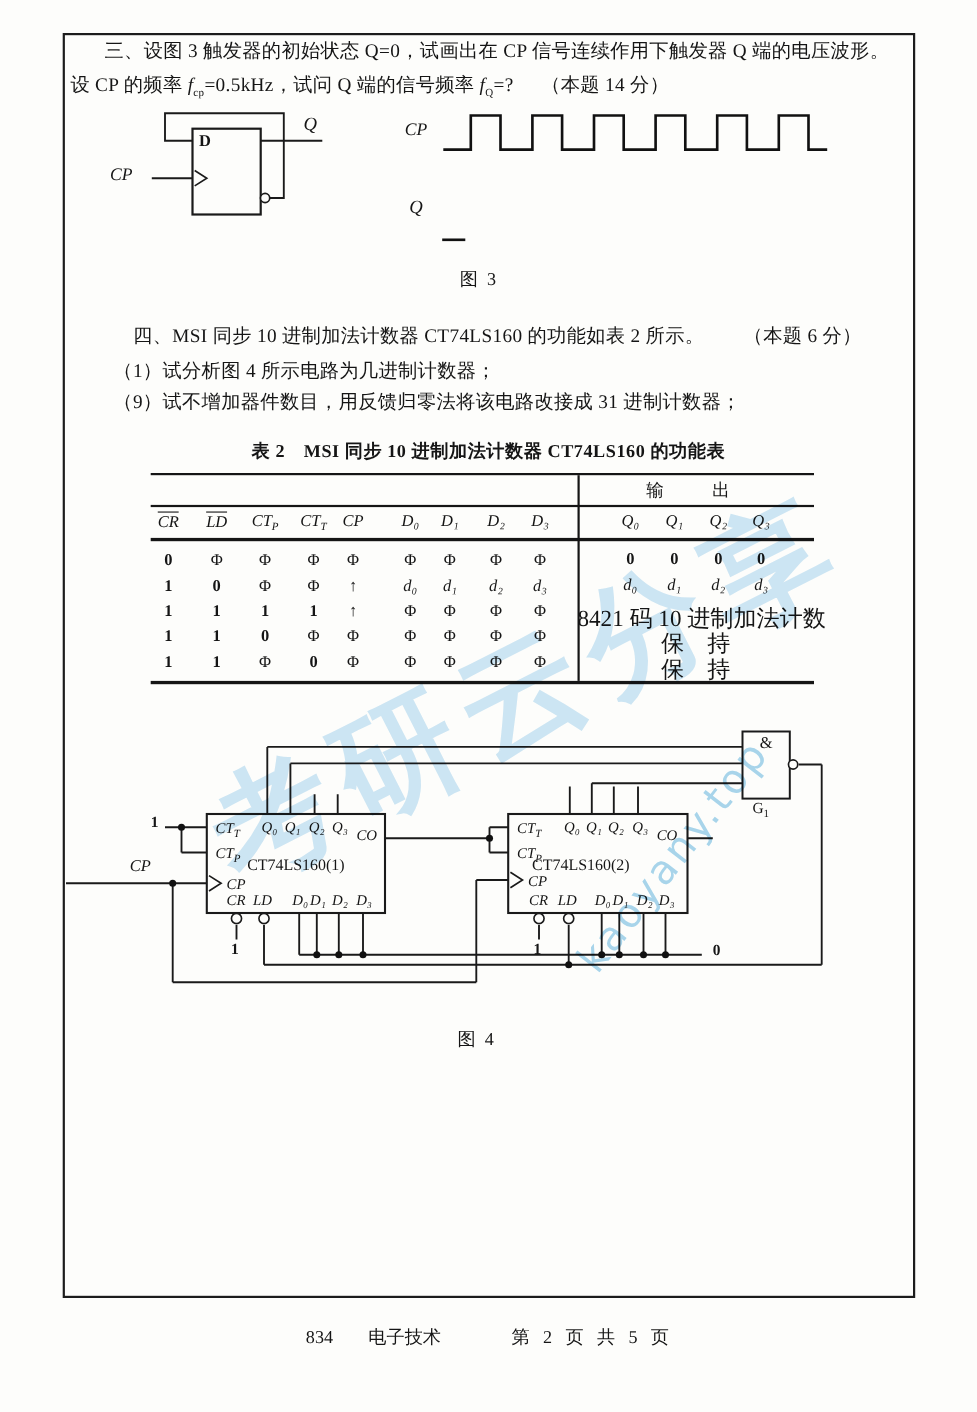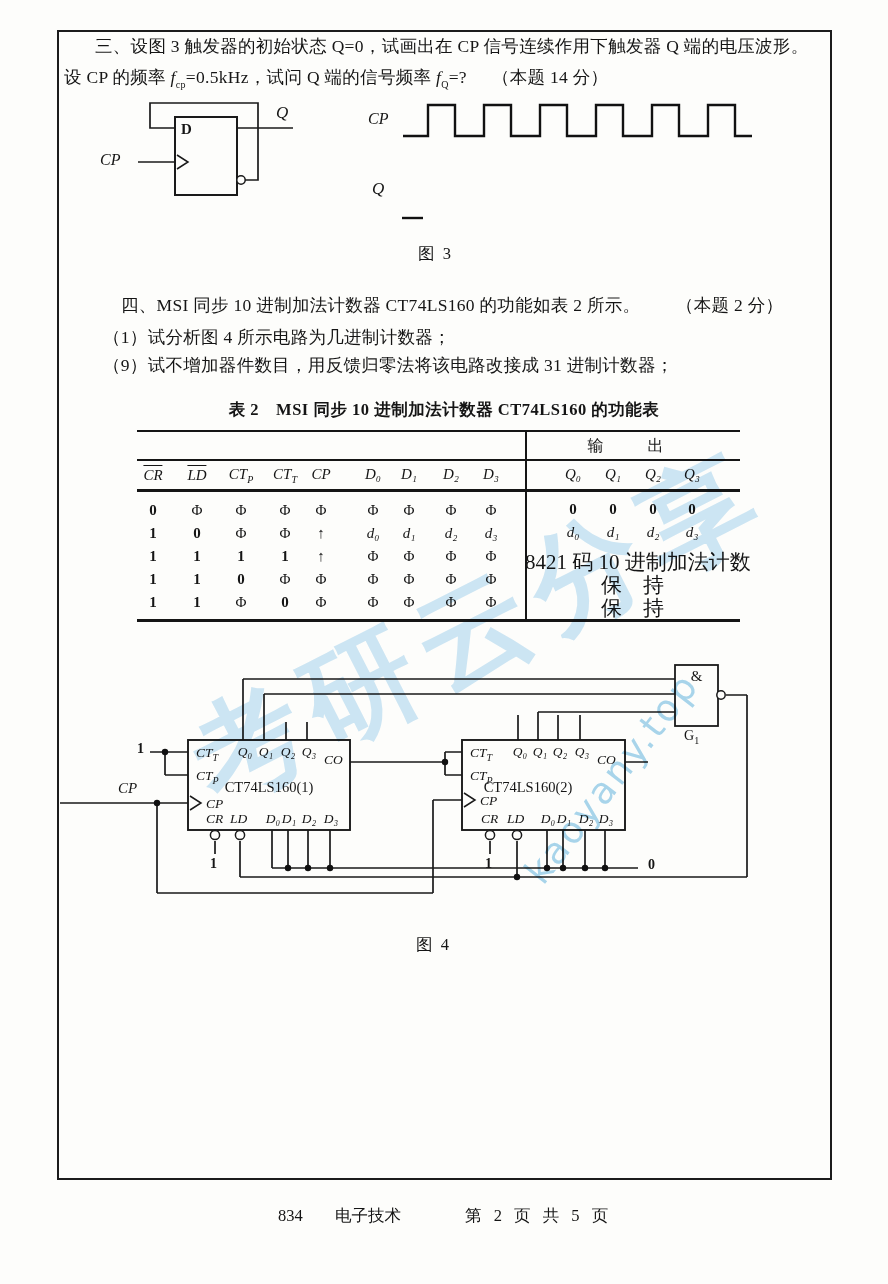--- a/index.html
+++ b/index.html
@@ -66,21 +66,21 @@
 </svg>
 
 <span class="pin" style="left:181px;top:121px;font-size:15px;font-style:normal;font-weight:bold;">D</span>
 <span class="pin" style="left:276px;top:103px;font-size:17px;">Q</span>
 <span class="pin" style="left:100px;top:151px;font-size:16px;">CP</span>
 <span class="pin" style="left:368px;top:110px;font-size:16px;">CP</span>
 <span class="pin" style="left:372px;top:179px;font-size:17px;">Q</span>
 <div class="abs cap" style="left:418px;top:243px;">图 3</div>
 
 <div class="abs qt" style="left:88px;top:293px;margin-left:33px;">四、MSI 同步 10 进制加法计数器 CT74LS160 的功能如表 2 所示。</div>
-<div class="abs qt" style="left:676px;top:293px;">（本题 2 分）</div>
+<div class="abs qt" style="left:676px;top:293px;">（本题 6 分）</div>
 <div class="abs qt" style="left:103px;top:325px;">（1）试分析图 4 所示电路为几进制计数器；</div>
 <div class="abs qt" style="left:103px;top:353px;">（9）试不增加器件数目，用反馈归零法将该电路改接成 31 进制计数器；</div>
 
 <div class="abs bold" style="left:0;top:399px;width:888px;text-align:center;font-size:16.5px;letter-spacing:.5px;">表 2　MSI 同步 10 进制加法计数器 CT74LS160 的功能表</div>
 
 <div class="tblwrap">
   <div class="tline" style="top:27px;height:1.5px;"></div>
   <div class="tline" style="top:57px;height:2.5px;"></div>
   <div class="tvdiv"></div>
   <div class="gname" style="left:388px;width:215px;">输　出</div>

